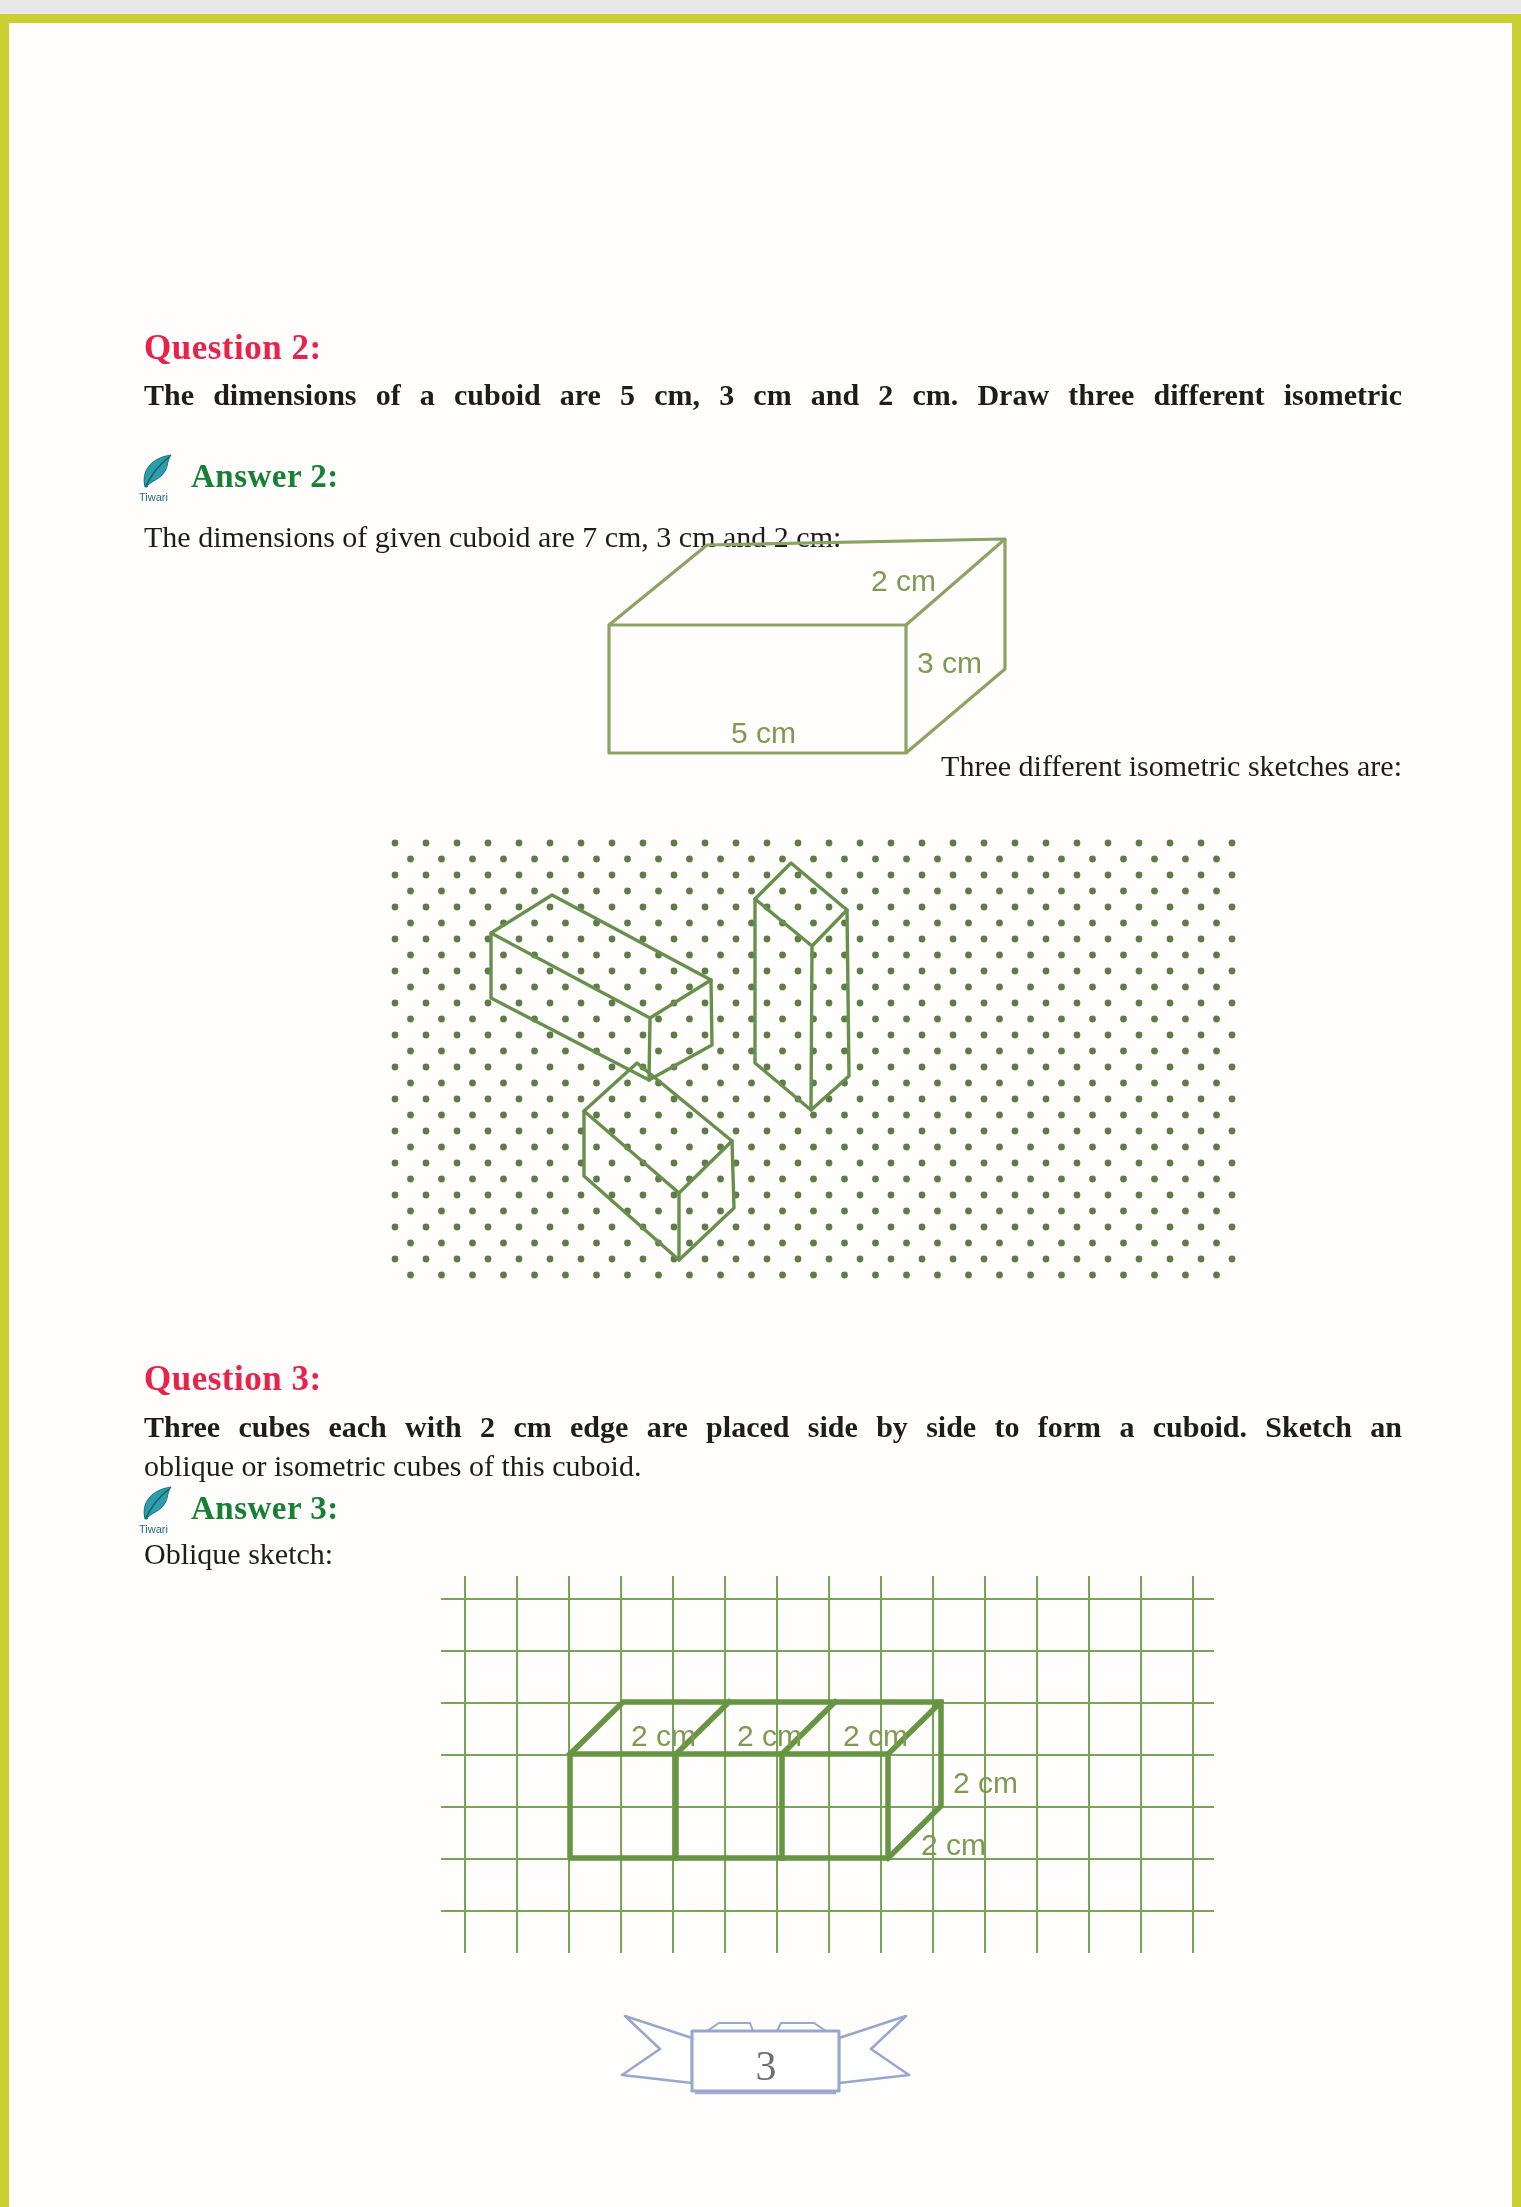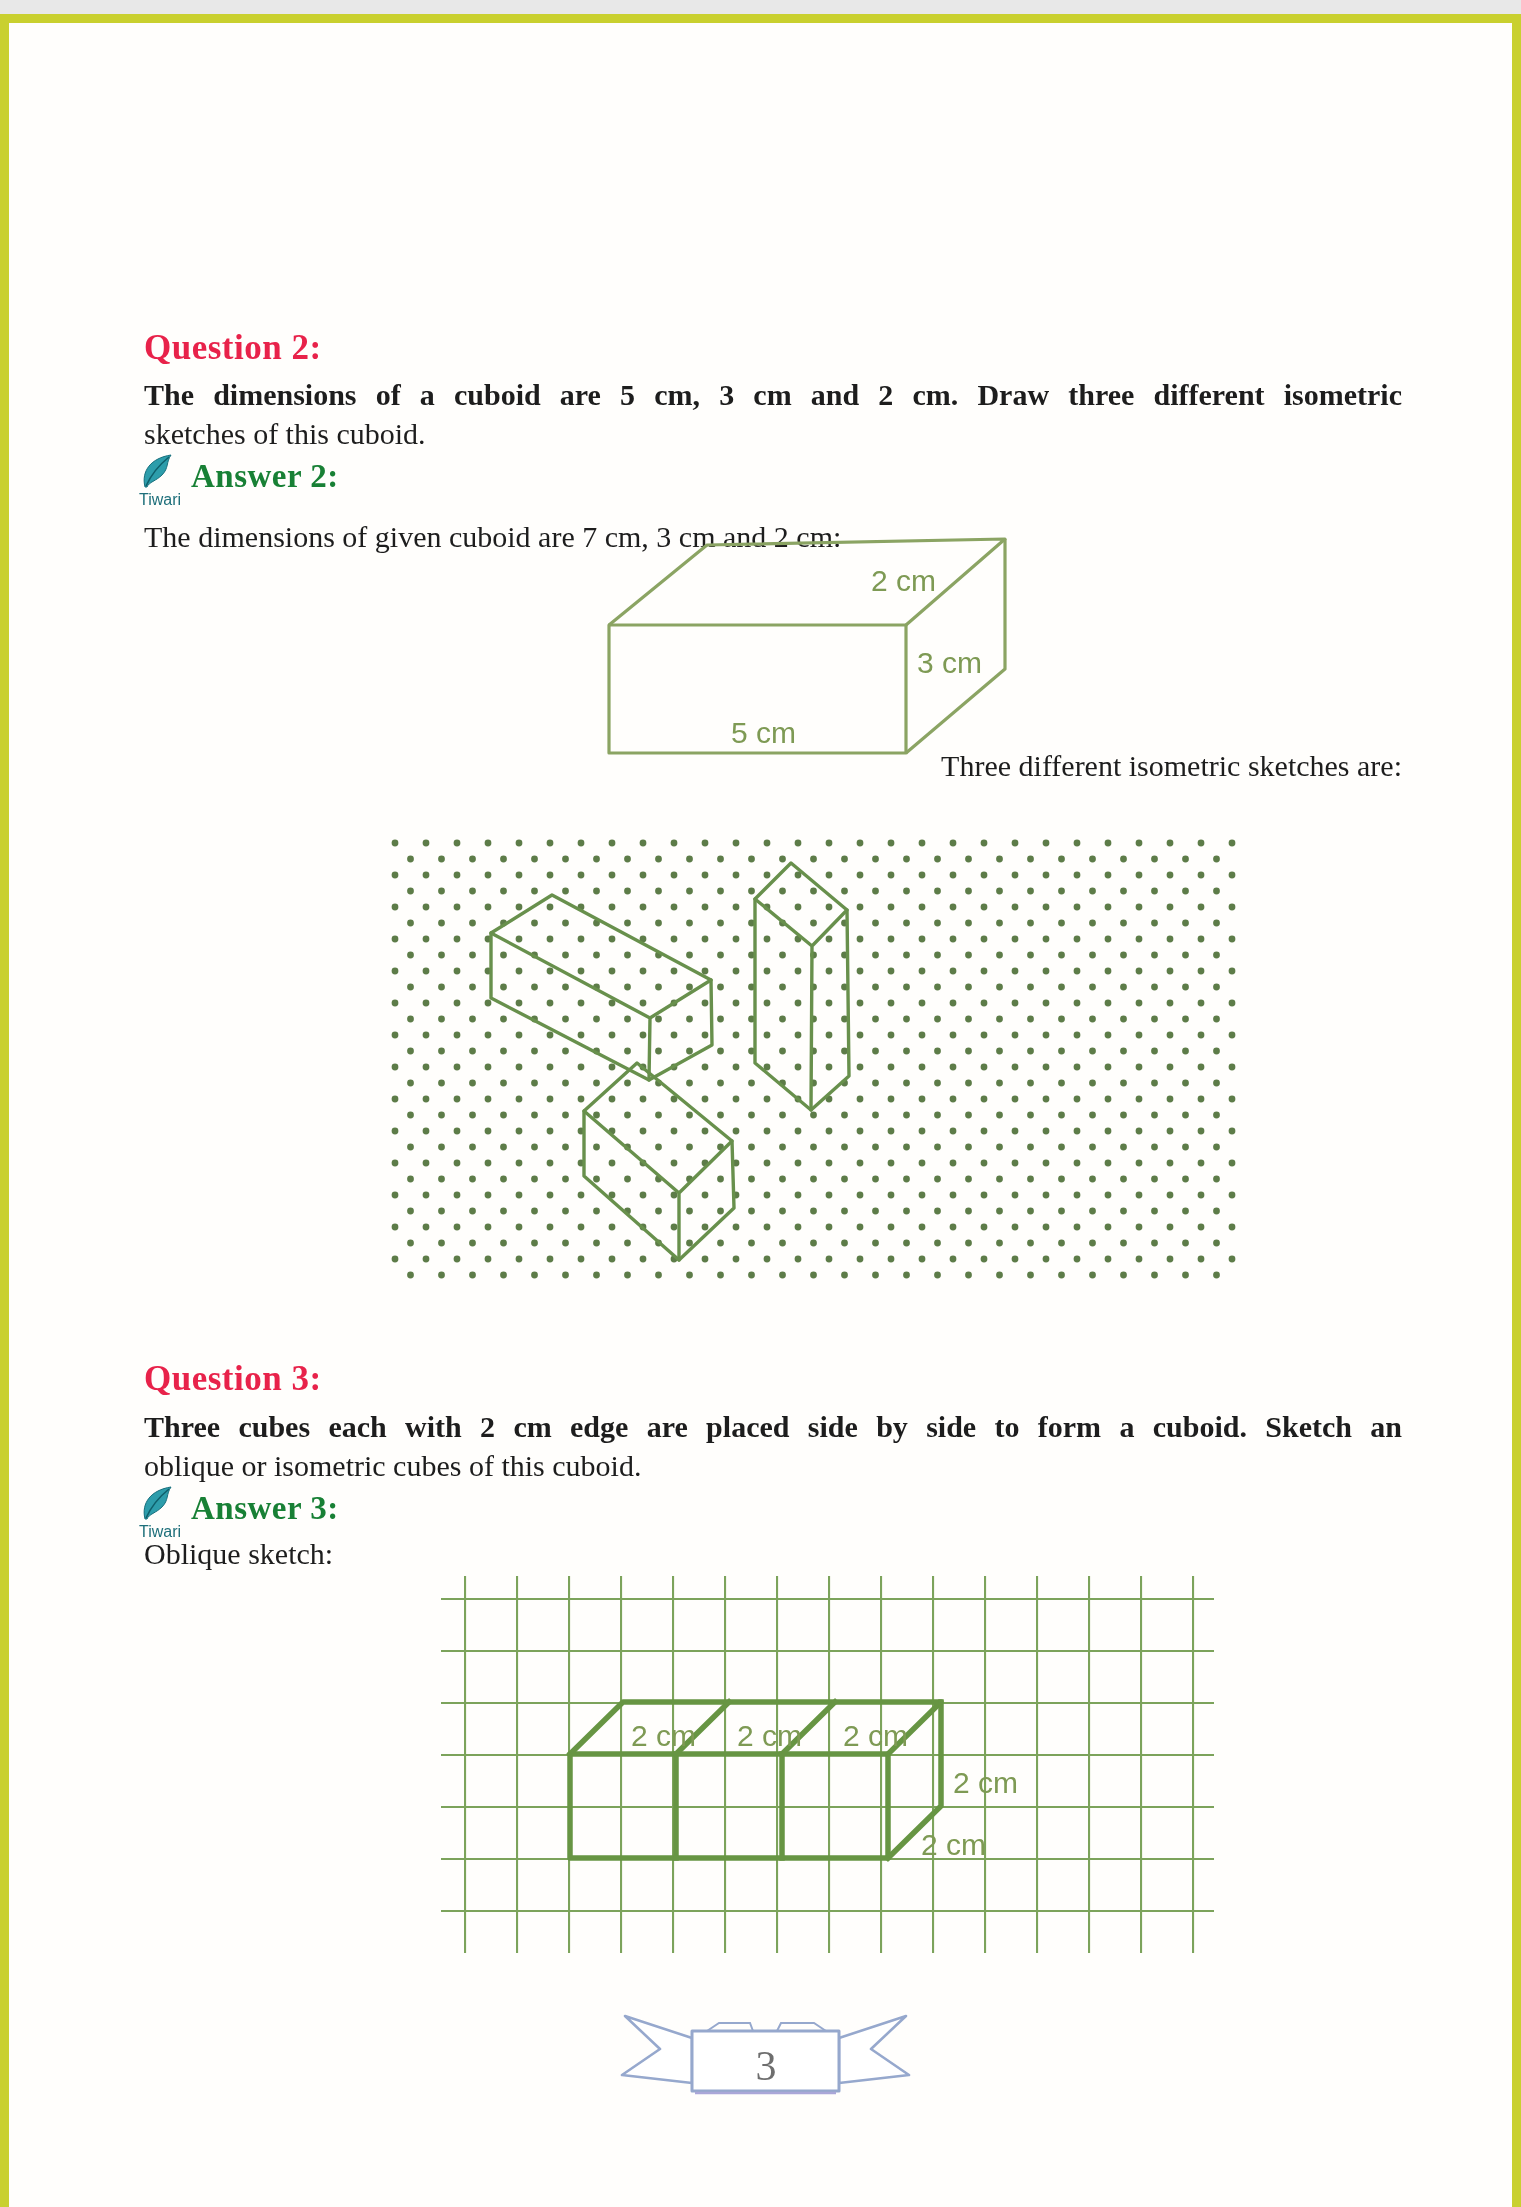--- a/index.html
+++ b/index.html
@@ -34,32 +34,31 @@
     font-size:30px;fill:#7e9a54;
   }
   .page-num{
     font-family:"Liberation Serif", serif;
     font-size:42px;fill:#6e6e6e;
   }
   .logo{position:absolute;width:46px;height:56px;}
   .logo-word{
     position:absolute;left:0;top:40px;
     font-family:"Liberation Sans", sans-serif;
-    font-size:16px;color:#1e6f7a;letter-spacing:0px;
+    font-size:11px;color:#1e6f7a;letter-spacing:0px;
   }
 </style>
 </head>
 <body>
 
 <div class="page">
 
   <div class="abs q-heading" style="left:135px;top:305px;">Question 2:</div>
 
   <div class="abs body-text jline" style="left:135px;top:352px;">The dimensions of a cuboid are 5 cm, 3 cm and 2 cm. Draw three different isometric</div>
-  <div class="abs body-text" style="left:135px;top:391px;">sketches of this cuboid.</div>
 
   <div class="logo" style="left:130px;top:428px;">
     <svg width="46" height="56" viewBox="0 0 46 56">
       <path d="M6,36 C2,20 12,7 32,4 C27,11 30,17 23,24 C17,30 10,31 8,36 Z" fill="#2d9dab" stroke="#176f7c" stroke-width="1"></path>
       <path d="M30,6 C20,14 12,24 7,35" stroke="#0f5f6b" stroke-width="1.6" fill="none"></path>
     </svg>
     <span class="logo-word">Tiwari</span>
   </div>
   <div class="abs a-heading" style="left:182px;top:435px;">Answer 2:</div>
 

